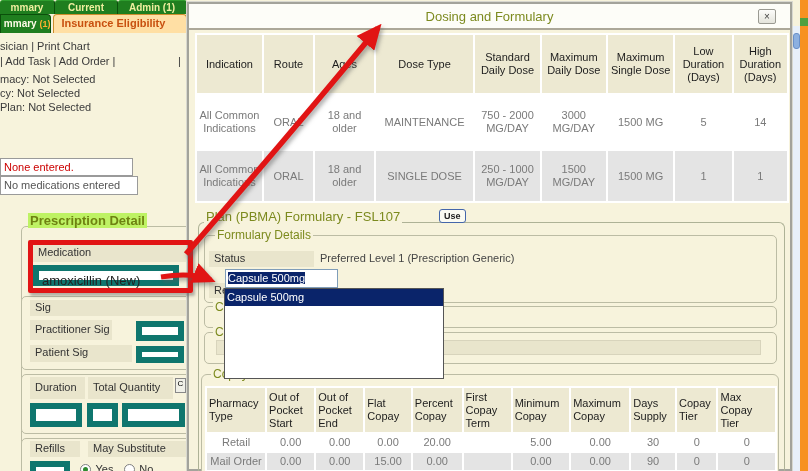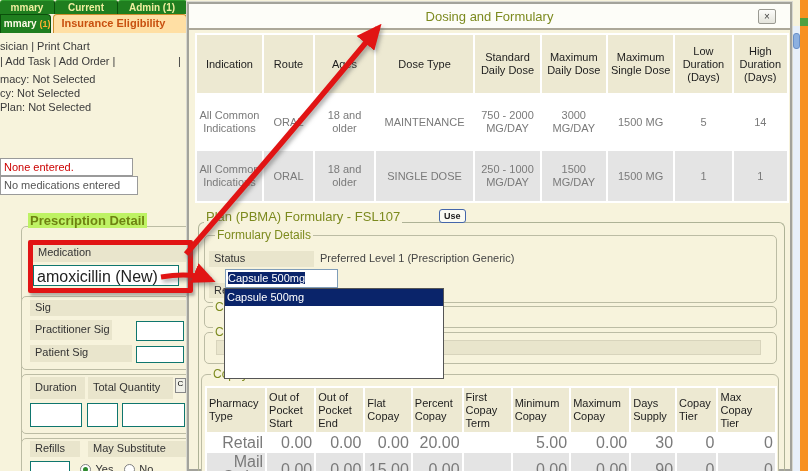--- a/index.html
+++ b/index.html
@@ -25,21 +25,21 @@
   
   .lnkline{font-size:11px;color:#3A3A3A}
   .lnk{cursor:pointer}
   .selline{font-size:11px;color:#3A3A3A}
   .alertbox{background:#fff;border:1px solid #9a9a9a;font-size:11px;line-height:16px;padding-left:3px}
   .red{color:#CC0000}
   .gray{color:#555}
   .legend-green{color:#6E8212;font-weight:bold;font-size:13px;background:#bef264;padding:0 2px}
   .fs{border:1px solid #BCBCA4;border-radius:5px;background:#F7F3DC}
   .cell{background:#E9E5CC;font-size:11px;color:#333;line-height:15px;padding-left:5px}
-  .inp{background:#fff;border:1px solid #0f766e;font-size:16px;color:#222;padding:2px 3px}
+  .inp{background:#fff;border:6px solid #0f766e;font-size:13px;color:#222;padding:2px 3px}
 
   
   #popup{left:187px;top:2px;width:605px;height:469px;background:#F7F3DC;
          border:2px solid #A3A39B;box-shadow:0 0 0 1px #d8d8d0}
   #popup-header{position:absolute;left:0;top:0;width:100%;height:26px;background:#FDFDF8;
                 border-bottom:2px solid #ACA899}
   #popup-title{width:100%;text-align:center;font-size:13px;color:#7C8A1E;line-height:26px}
   #close-btn{position:absolute;right:14px;top:5px;width:18px;height:15px;
              background:linear-gradient(#FCFCFA,#E4E4DC);border:1px solid #9A9A92;border-radius:2px;
              font-size:10px;line-height:13px;text-align:center;color:#444;cursor:pointer}
@@ -81,21 +81,21 @@
   #fsA-legend{left:24px;top:296px;font-size:12px}
   #fsB{left:15px;top:328px;width:573px;height:32px}
   #fsB-legend{left:24px;top:321px;font-size:12px}
   #fsB-bar{left:27px;top:336px;width:545px;height:15px;background:#E9E5CC;border:1px solid #D8D4BC}
   #copay-fs{left:12px;top:370px;width:578px;height:99px;border-radius:6px 6px 0 0}
   #copay-legend{left:22px;top:363px;font-size:12px}
 
   #copay-table{position:absolute;left:16px;top:382px;width:572px;table-layout:fixed}
   #copay-table th{background:#EDE9D2;font-weight:normal;font-size:11px;color:#1d1d1d;
                   text-align:left;vertical-align:middle;height:44px;line-height:13px;padding:1px 2px}
-  #copay-table td{font-size:16px;color:#7A7A7A;text-align:right;line-height:15px;padding:1px 2px;height:17px}
+  #copay-table td{font-size:11px;color:#7A7A7A;text-align:center;line-height:15px;padding:1px 2px;height:17px}
   #copay-table tbody tr:nth-child(1) td{background:#fff}
   #copay-table tbody tr:nth-child(2) td{background:#E4E4E4}
   #copay-table col:nth-child(1){width:10.6%}#copay-table col:nth-child(2){width:8.6%}
   #copay-table col:nth-child(3){width:8.6%}#copay-table col:nth-child(4){width:8.3%}
   #copay-table col:nth-child(5){width:8.9%}#copay-table col:nth-child(6){width:8.6%}
   #copay-table col:nth-child(7){width:10.3%}#copay-table col:nth-child(8){width:10.6%}
   #copay-table col:nth-child(9){width:8%}#copay-table col:nth-child(10){width:7.2%}
   #copay-table col:nth-child(11){width:10.3%}
 
   

